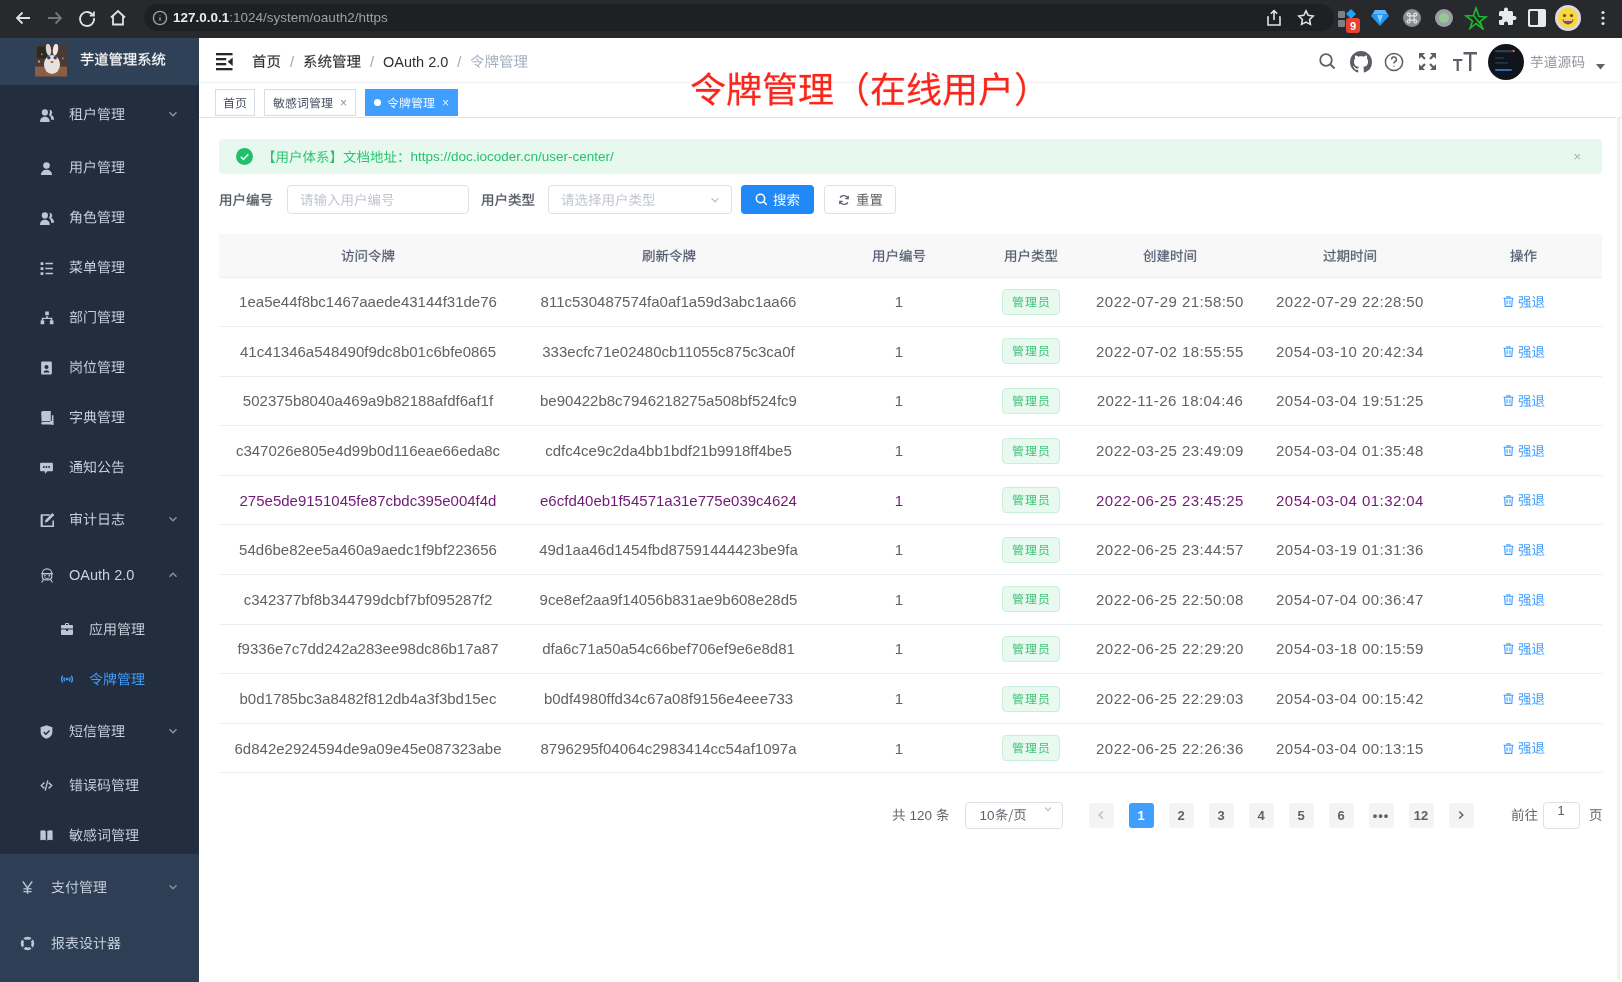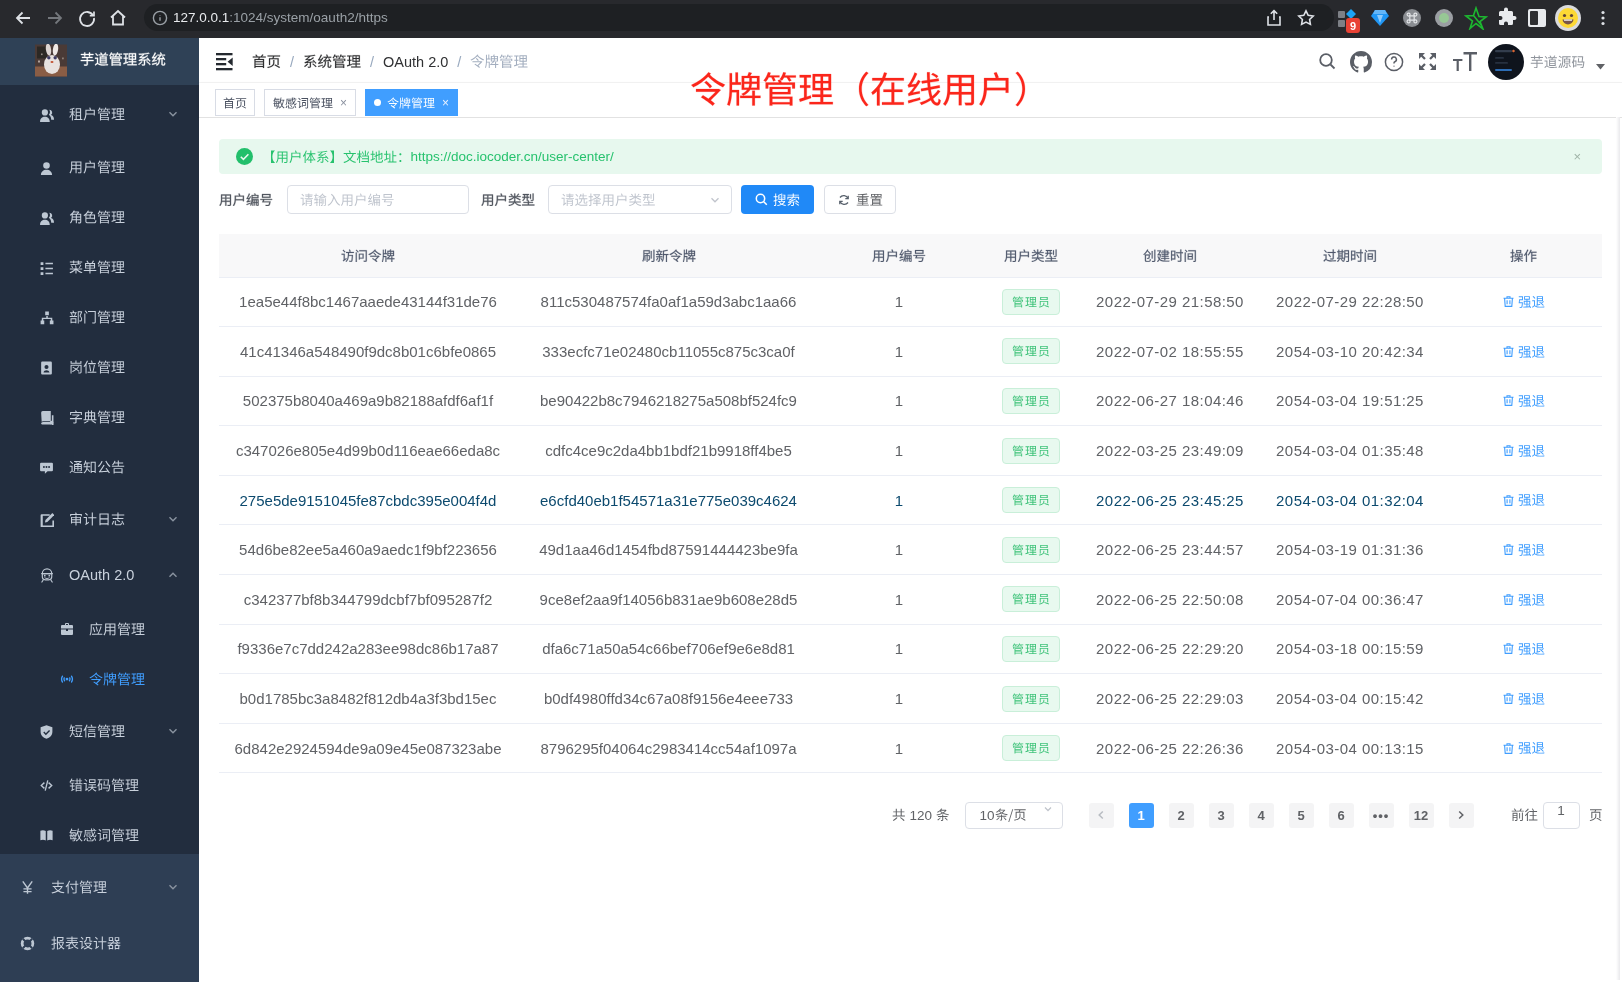--- a/index.html
+++ b/index.html
@@ -45,21 +45,21 @@
     </svg>
     <svg class="abs" style="left:108px;top:8px" width="20" height="20" viewBox="0 0 20 20" fill="none" stroke="#dee1e6" stroke-width="1.8">
       <path d="M3 9.5 10 3l7 6.5M5 8v8.5h10V8"></path>
     </svg>
     <div id="pill"></div>
     <svg class="abs" style="left:152px;top:10px" width="16" height="16" viewBox="0 0 16 16" fill="none" stroke="#9aa0a6" stroke-width="1.4">
       <circle cx="8" cy="8" r="6.6"></circle>
       <path d="M8 7.2v3.6M8 5.1v.3"></path>
     </svg>
     <div class="abs flex curl" style="left:173px;top:4px;height:27px">
-      <span style="font-weight:400">127.0.0.1</span>
+      <span style="font-weight:700">127.0.0.1</span>
       <span class="dim">:1024/system/oauth2/https</span>
     </div>
     <svg class="abs" style="left:1264px;top:8px" width="20" height="20" viewBox="0 0 20 20" fill="none" stroke="#dee1e6" stroke-width="1.6">
       <path d="M10 12V3M6.8 5.8 10 2.6l3.2 3.2"></path>
       <path d="M5 9H4v8h12V9h-1"></path>
     </svg>
     <svg class="abs" style="left:1296px;top:8px" width="20" height="20" viewBox="0 0 20 20" fill="none" stroke="#dee1e6" stroke-width="1.6">
       <path d="m10 2.8 2.2 4.5 5 .7-3.6 3.5.8 4.9L10 14.1l-4.4 2.3.8-4.9L2.8 8l5-.7z"></path>
     </svg>
     <svg class="abs" style="left:1337px;top:7px" width="26" height="26" viewBox="0 0 26 26">
@@ -825,21 +825,21 @@
                     <svg class="k" width="37.92" height="12" viewBox="0 0 3160 1000" fill="#3cc278">
                       <g transform="translate(0 880) scale(1 -1)">
                         <use href="#g7ba1"></use>
                         <use href="#g7406" x="1080"></use>
                         <use href="#g5458" x="2160"></use>
                       </g>
                     </svg>
                   </span>
                 </div>
               </td>
-              <td style="letter-spacing:.45px">2022-06-27 18:04:46</td>
+              <td style="letter-spacing:.45px">2022-11-26 18:04:46</td>
               <td style="letter-spacing:.45px">2054-03-04 19:51:25</td>
               <td>
                 <div class="flex" style="justify-content:center">
                   <svg width="13" height="13" viewBox="0 0 13 13" fill="none" stroke="#409eff" stroke-width="1.1">
                     <path d="M1.5 3.2h10M5 3V1.7h3V3M2.6 3.4l.6 8h6.6l.6-8M5.1 5.2v4M7.9 5.2v4"></path>
                   </svg>
                   <div class="flex" style="margin-left:3px">
                     <svg class="k" width="27" height="13.5" viewBox="0 0 2000 1000" fill="#409eff">
                       <g transform="translate(0 880) scale(1 -1)">
                         <use href="#g5f3a"></use>
@@ -878,21 +878,21 @@
                     <svg class="k" width="27" height="13.5" viewBox="0 0 2000 1000" fill="#409eff">
                       <g transform="translate(0 880) scale(1 -1)">
                         <use href="#g5f3a"></use>
                         <use href="#g9000" x="1000"></use>
                       </g>
                     </svg>
                   </div>
                 </div>
               </td>
             </tr>
-            <tr style="height:49.6px;border-top:1px solid #ebeef5;font-size:15px;color:#0c4a6e;text-align:center">
+            <tr style="height:49.6px;border-top:1px solid #ebeef5;font-size:15px;color:#701a75;text-align:center">
               <td>275e5de9151045fe87cbdc395e004f4d</td>
               <td>e6cfd40eb1f54571a31e775e039c4624</td>
               <td>1</td>
               <td>
                 <div class="flex" style="justify-content:center">
                   <span class="gtag">
                     <svg class="k" width="37.92" height="12" viewBox="0 0 3160 1000" fill="#3cc278">
                       <g transform="translate(0 880) scale(1 -1)">
                         <use href="#g7ba1"></use>
                         <use href="#g7406" x="1080"></use>

